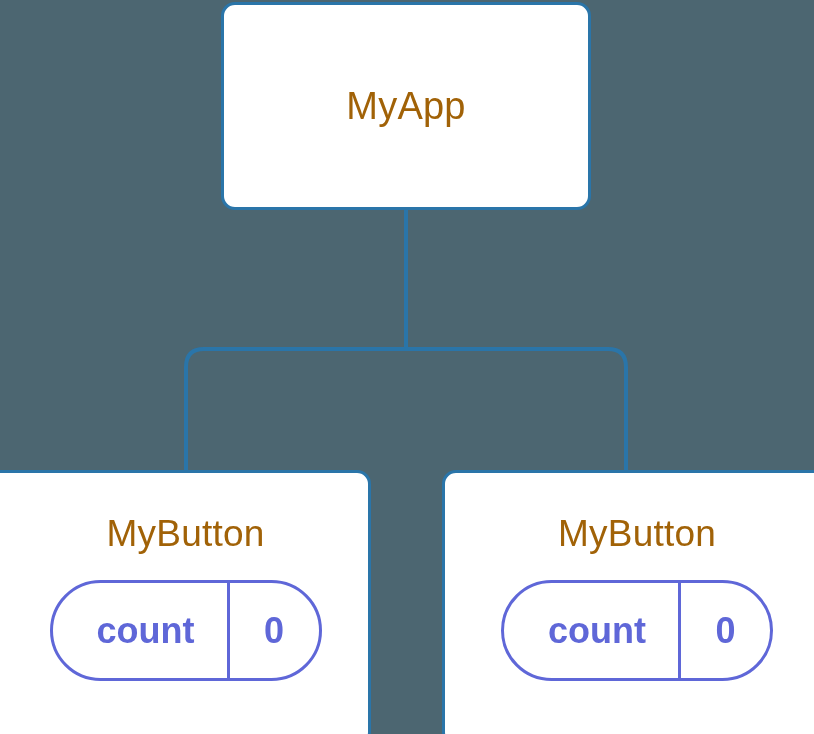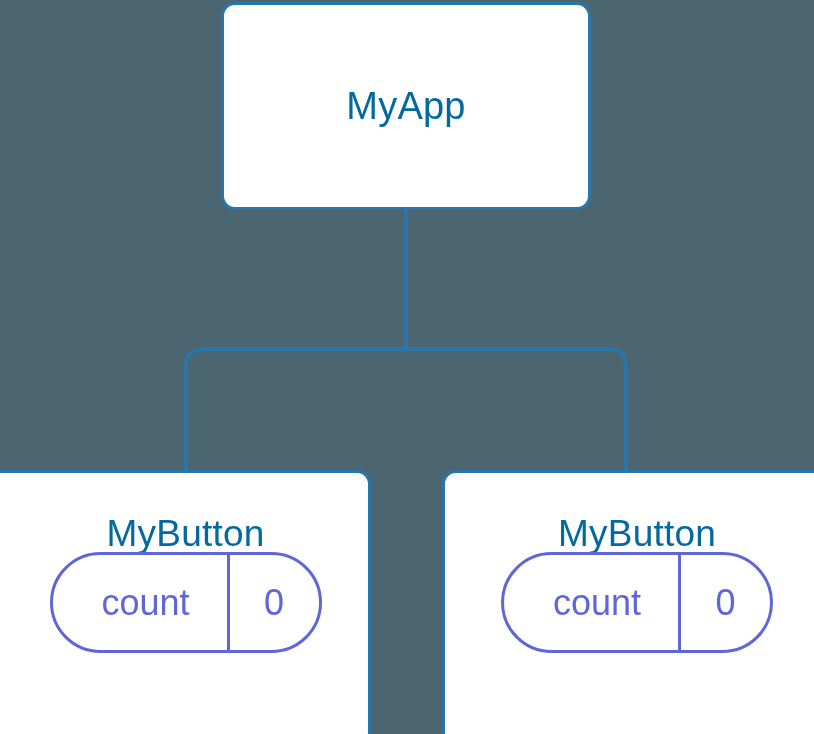--- a/index.html
+++ b/index.html
@@ -62,46 +62,48 @@
   }
   #node-child-right {
     left: 442px;
     top: 470px;
     width: 390px;
     height: 276px;
     padding-top: 42px;
   }
 
   .node-title {
-    color: #0369a1;
+    color: #a16207;
     font-size: 37px;
     line-height: 1;
     letter-spacing: 0.2px;
     white-space: nowrap;
   }
   #node-root .node-title {
     font-size: 38px;
   }
 
   
   #node-child-left .node-title,
   #node-child-left .state-pill {
     margin-left: 18px;
   }
 
   
   .state-pill {
+    margin-top: 28px;
     display: flex;
     align-items: stretch;
     height: 101px;
     border: 3px solid #5f67d8;
     border-radius: 52px;
     box-sizing: border-box;
     background: #ffffff;
     overflow: hidden;
+    font-weight: bold;
   }
   .state-key,
   .state-val {
     display: flex;
     align-items: center;
     justify-content: center;
     color: #5f67d8;
     font-size: 36px;
     line-height: 1;
     box-sizing: border-box;

